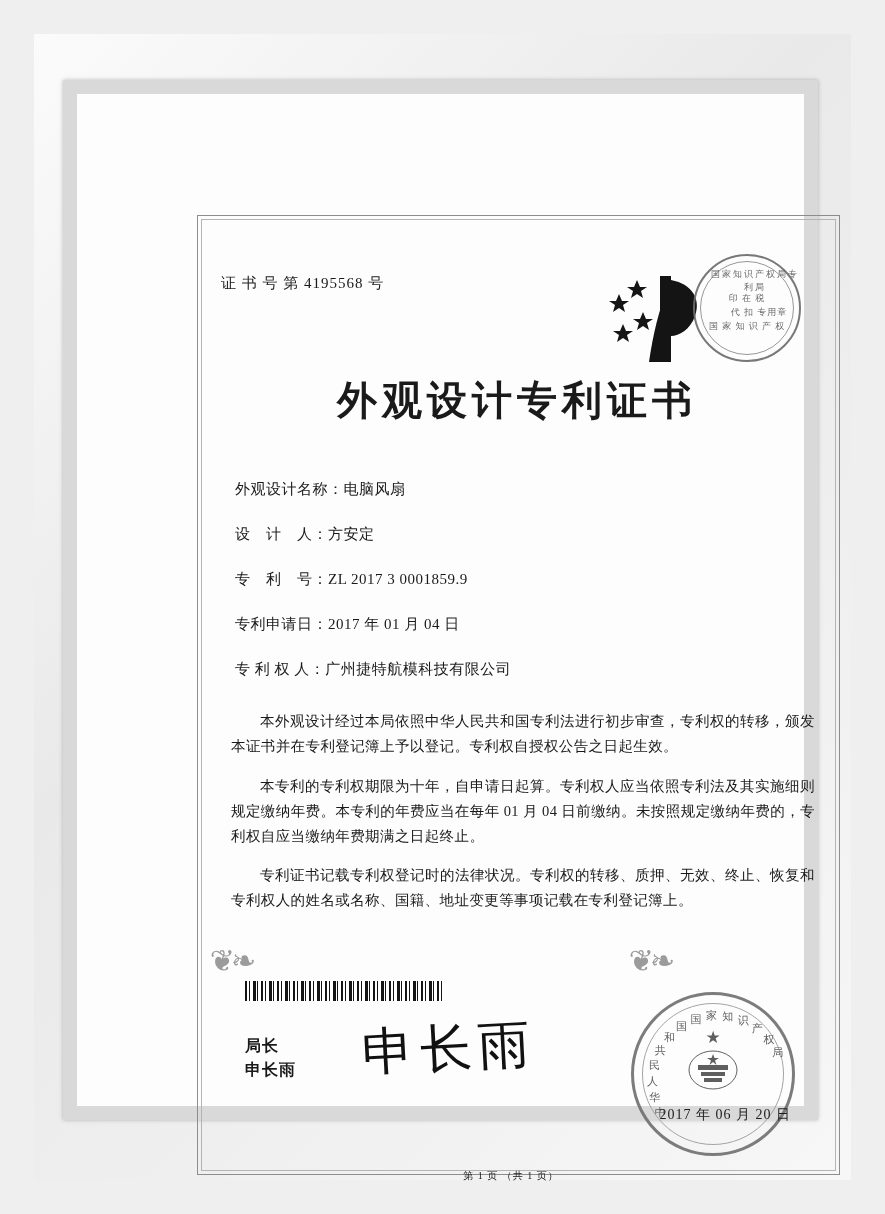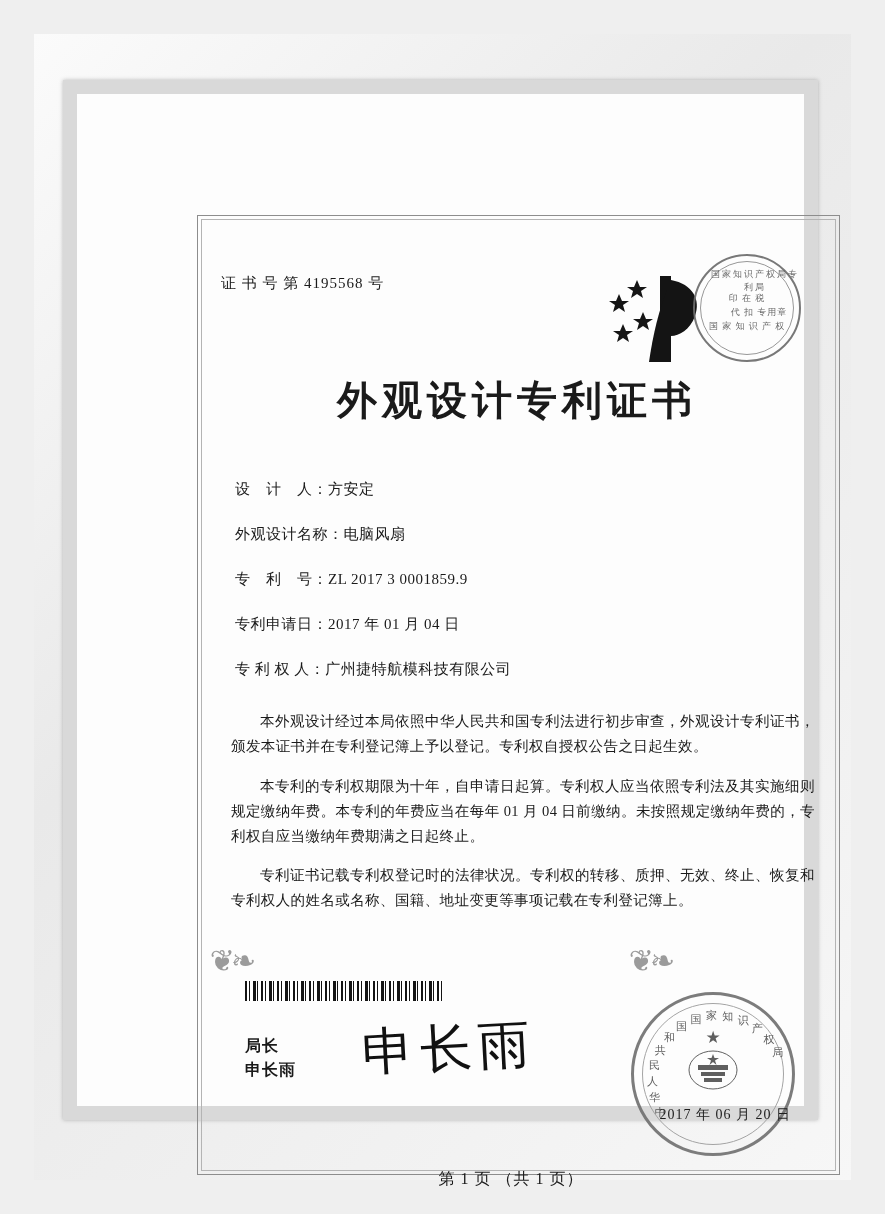--- a/index.html
+++ b/index.html
@@ -234,21 +234,21 @@
     font-size: 14px;
     letter-spacing: 1px;
     color: #1d1d1d;
   }
 
   .page-no {
     position: absolute;
     left: 0; right: 12px;
     top: 925px;
     text-align: center;
-    font-size: 16px;
+    font-size: 10px;
     letter-spacing: 1px;
   }
 </style>
 </head>
 <body>
 
 <div class="scan">
   <div class="scan-inner-shadow"></div>
 
   <div class="paper-frame"></div>
@@ -282,38 +282,38 @@
         <div class="seal-txt t2">代 扣 专用章</div>
         <div class="seal-txt t3">国 家 知 识 产 权</div>
       </div>
 
       <div class="cert-no">证 书 号 第 4195568 号</div>
 
       <div class="doc-title">外观设计专利证书</div>
 
       <div class="fields">
         <div class="field">
+          <span class="lab">外观设计名称：</span><span class="val">电脑风扇</span>
+        </div>
+        <div class="field">
           <span class="lab">设　计　人：</span><span class="val">方安定</span>
         </div>
         <div class="field">
-          <span class="lab">外观设计名称：</span><span class="val">电脑风扇</span>
-        </div>
-        <div class="field">
           <span class="lab">专　利　号：</span><span class="val">ZL 2017 3 0001859.9</span>
         </div>
         <div class="field">
           <span class="lab">专利申请日：</span><span class="val">2017 年 01 月 04 日</span>
         </div>
         <div class="field">
           <span class="lab">专 利 权 人：</span><span class="val">广州捷特航模科技有限公司</span>
         </div>
       </div>
 
       <div class="paras">
-        <p class="para">本外观设计经过本局依照中华人民共和国专利法进行初步审查，外观设计专利证书，颁发本证书并在专利登记簿上予以登记。专利权自授权公告之日起生效。</p>
+        <p class="para">本外观设计经过本局依照中华人民共和国专利法进行初步审查，专利权的转移，颁发本证书并在专利登记簿上予以登记。专利权自授权公告之日起生效。</p>
         <p class="para">本专利的专利权期限为十年，自申请日起算。专利权人应当依照专利法及其实施细则规定缴纳年费。本专利的年费应当在每年 01 月 04 日前缴纳。未按照规定缴纳年费的，专利权自应当缴纳年费期满之日起终止。</p>
         <p class="para">专利证书记载专利权登记时的法律状况。专利权的转移、质押、无效、终止、恢复和专利权人的姓名或名称、国籍、地址变更等事项记载在专利登记簿上。</p>
       </div>
 
       <div class="barcode"></div>
 
       <div class="sign-block">
         <div>局长</div>
         <div>申长雨</div>
       </div>

